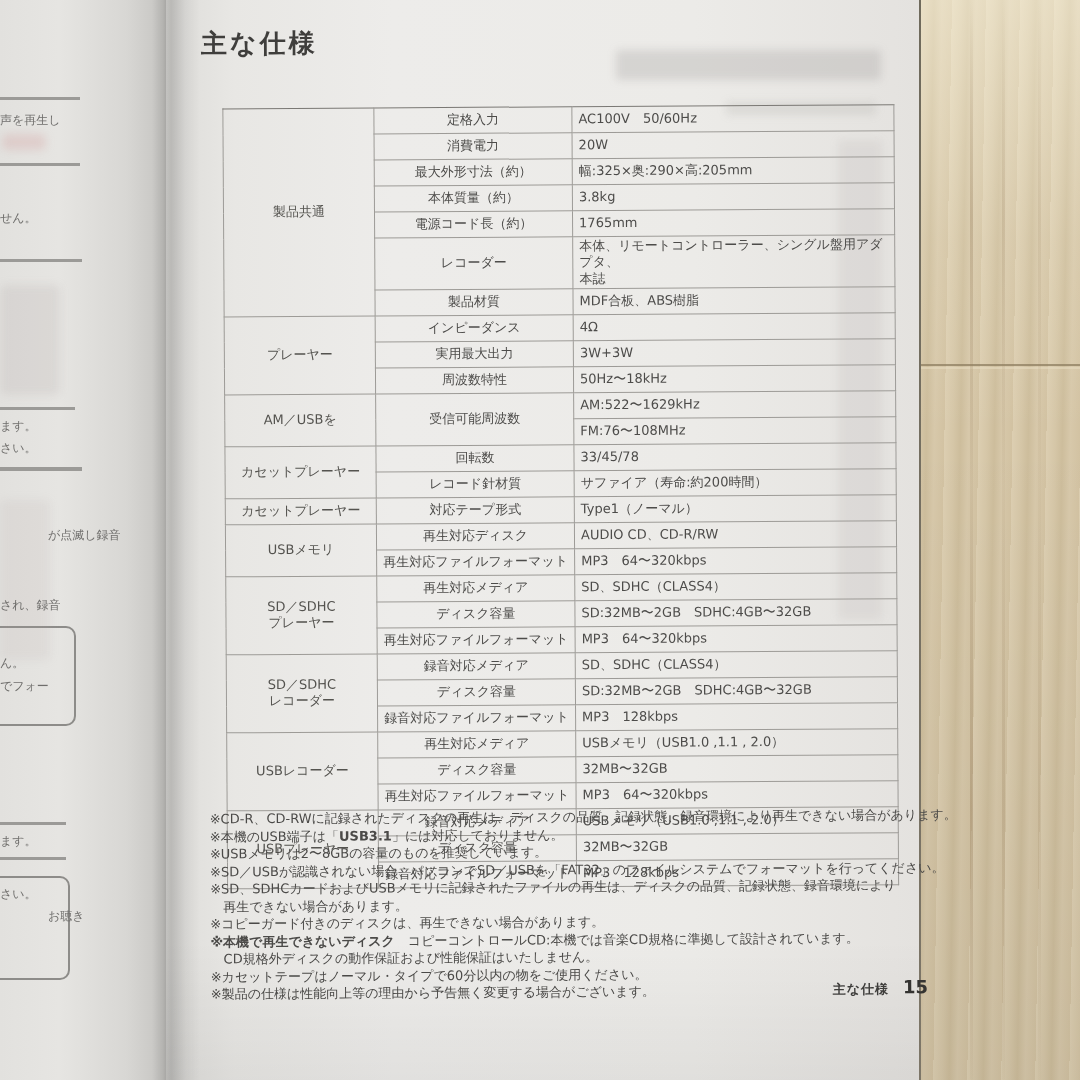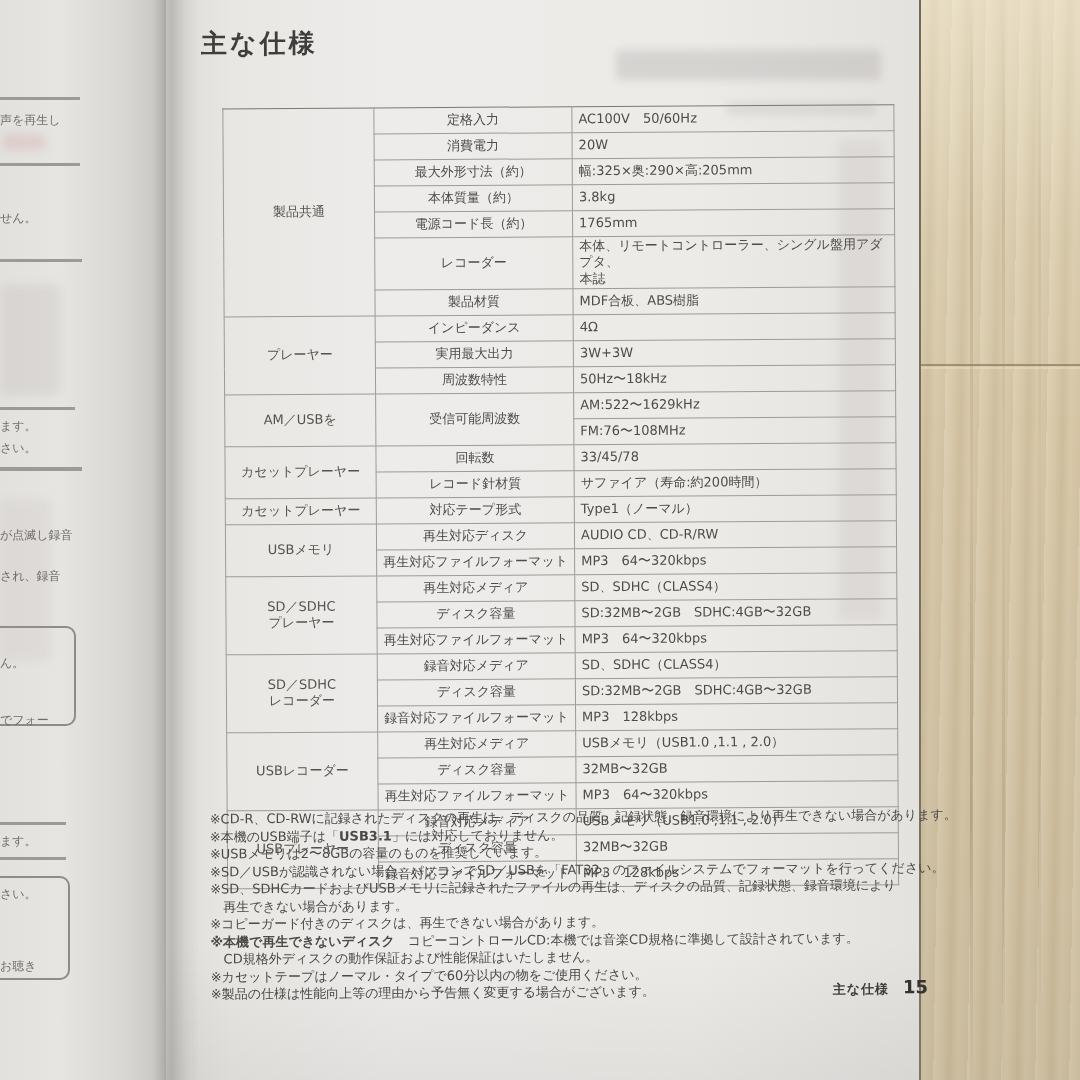--- a/index.html
+++ b/index.html
@@ -95,27 +95,27 @@
   <div class="lp-box" style="left:-38px;top:626px;width:110px;height:96px"></div>
   <div class="lp-box" style="left:-38px;top:876px;width:104px;height:100px"></div>
   <div class="lp-ghost" style="left:2px;top:134px;width:44px;height:16px;background:rgba(205,130,130,0.22)"></div>
   <div class="lp-ghost" style="left:0px;top:285px;width:60px;height:110px;background:rgba(160,150,150,0.16)"></div>
   <div class="lp-ghost" style="left:0px;top:500px;width:50px;height:160px;background:rgba(170,160,158,0.12)"></div>
   <div id="lp-frags">
       <div class="lp-frag" style="top: 112px;">声を再生し</div>
       <div class="lp-frag" style="top: 210px;">せん。</div>
       <div class="lp-frag" style="top: 418px;">ます。</div>
       <div class="lp-frag" style="top: 440px;">さい。</div>
-      <div class="lp-frag" style="top: 527px;">が点滅し録音</div>
-      <div class="lp-frag" style="top: 568px;">され、録音</div>
+      <div class="lp-frag" style="top: 527px; padding-left: 48px;">が点滅し録音</div>
+      <div class="lp-frag" style="top: 597px;">され、録音</div>
       <div class="lp-frag" style="top: 655px;">ん。</div>
-      <div class="lp-frag" style="top: 712px;">でフォー</div>
+      <div class="lp-frag" style="top: 678px;">でフォー</div>
       <div class="lp-frag" style="top: 833px;">ます。</div>
       <div class="lp-frag" style="top: 886px;">さい。</div>
-      <div class="lp-frag" style="top: 958px;">お聴き</div>
+      <div class="lp-frag" style="top: 908px; margin-left: 48px;">お聴き</div>
     </div>
 </div>
 
 <div class="gutter"></div>
 
 <div class="main-page">
   <div class="ghost" style="left:450px;top:50px;width:265px;height:30px;background:rgba(125,122,118,0.20)"></div>
   <div class="ghost" style="left:560px;top:102px;width:150px;height:13px;background:rgba(130,127,123,0.14)"></div>
   <div class="ghost" style="left:672px;top:140px;width:44px;height:480px;background:rgba(135,132,128,0.10)"></div>
   <div class="page-content">

